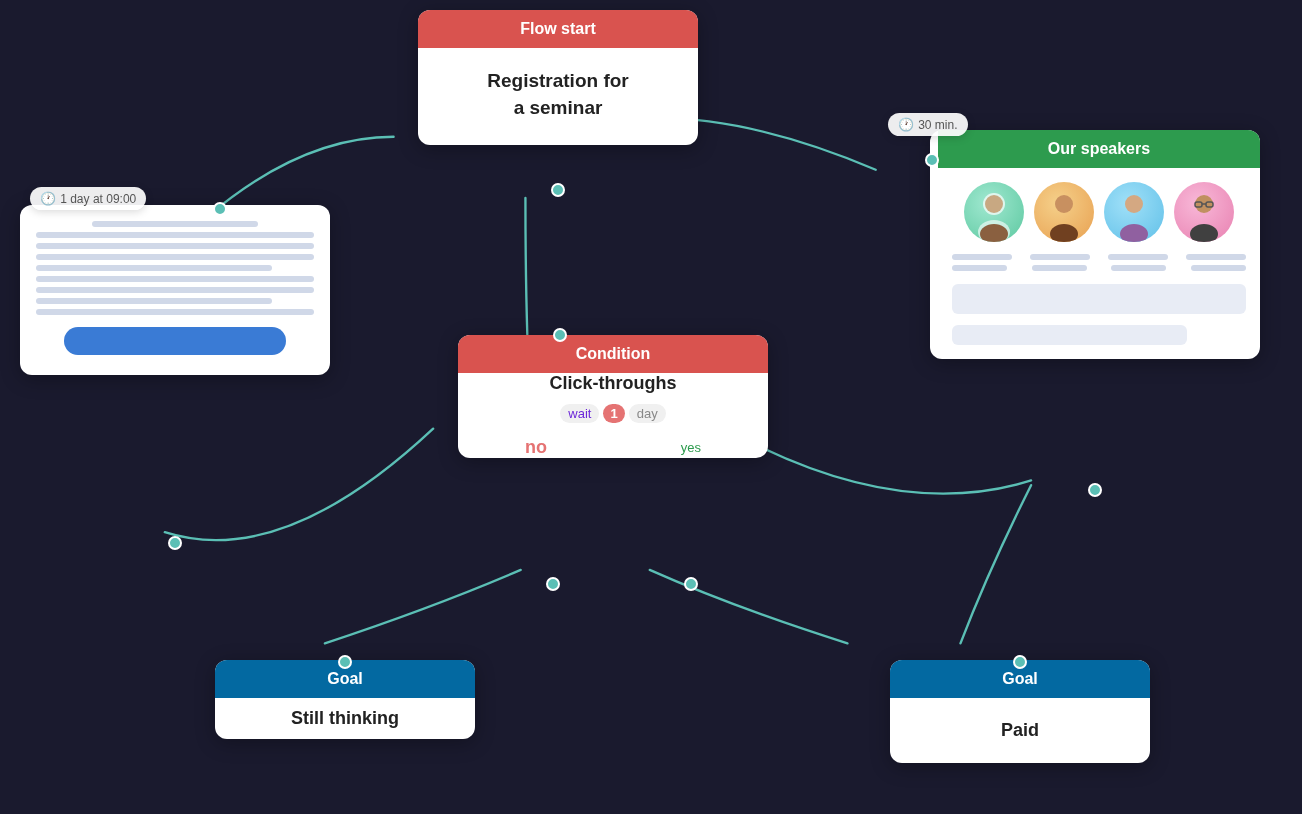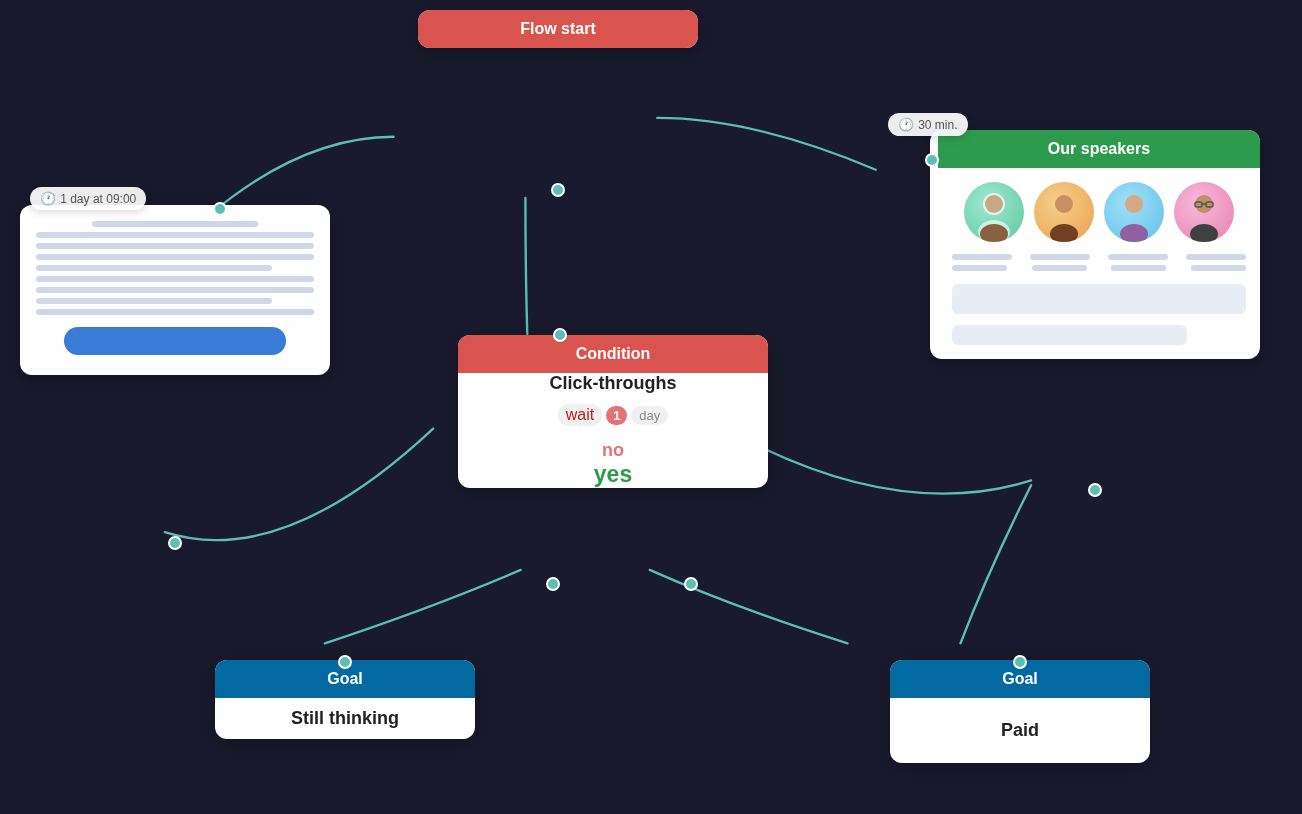--- a/index.html
+++ b/index.html
@@ -125,22 +125,22 @@
 
     .wait-row {
       display: flex;
       align-items: center;
       justify-content: center;
       gap: 4px;
       margin-bottom: 14px;
     }
 
     .wait-label {
-      font-size: 16px;
-      color: #b91c1c;
+      font-size: 13px;
+      color: #6d28d9;
       background: #f0f0f0;
       padding: 2px 8px;
       border-radius: 10px;
     }
 
     .wait-number {
       font-size: 13px;
       color: #fff;
       background: #e57373;
       padding: 2px 7px;
@@ -154,32 +154,31 @@
       background: #f0f0f0;
       padding: 2px 8px;
       border-radius: 10px;
     }
 
     .branch-row {
       display: flex;
       justify-content: space-around;
       align-items: center;
       margin-top: 4px;
-      flex-direction: column;
     }
 
     .branch-no {
       font-size: 18px;
       font-weight: bold;
       color: #e57373;
     }
 
     .branch-yes {
-      font-size: 23px;
-      font-weight: bold;
+      font-size: 13px;
+      font-weight: normal;
       color: #2d9b4e;
     }
 
     
     .speakers-node {
       left: 930px;
       top: 130px;
       width: 330px;
       padding-left: 8px;
     }
@@ -326,20 +325,26 @@
   <div class="dot" style="left:684px; top:577px;"></div>
 
   <div class="dot" style="left:1088px; top:483px;"></div>
 
   <div class="dot" style="left:338px; top:655px;"></div>
 
   <div class="dot" style="left:1013px; top:655px;"></div>
 
   <div class="node flow-start-node">
     <div class="node-header red">Flow start</div>
+    <div class="node-body">
+      <div style="text-align:center; font-size:19px; font-weight:bold; color:#222; line-height:1.4;">
+        <span>Registration for</span><br>
+        <span>a seminar</span>
+      </div>
+    </div>
   </div>
 
   <div class="timing-badge" style="left:30px; top:187px;">
     <span class="clock-icon">🕐</span>
     <span>1 day at 09:00</span>
   </div>
 
   <div class="node how-to-pay-node">
     <div class="node-body">
       <div class="content-lines">

